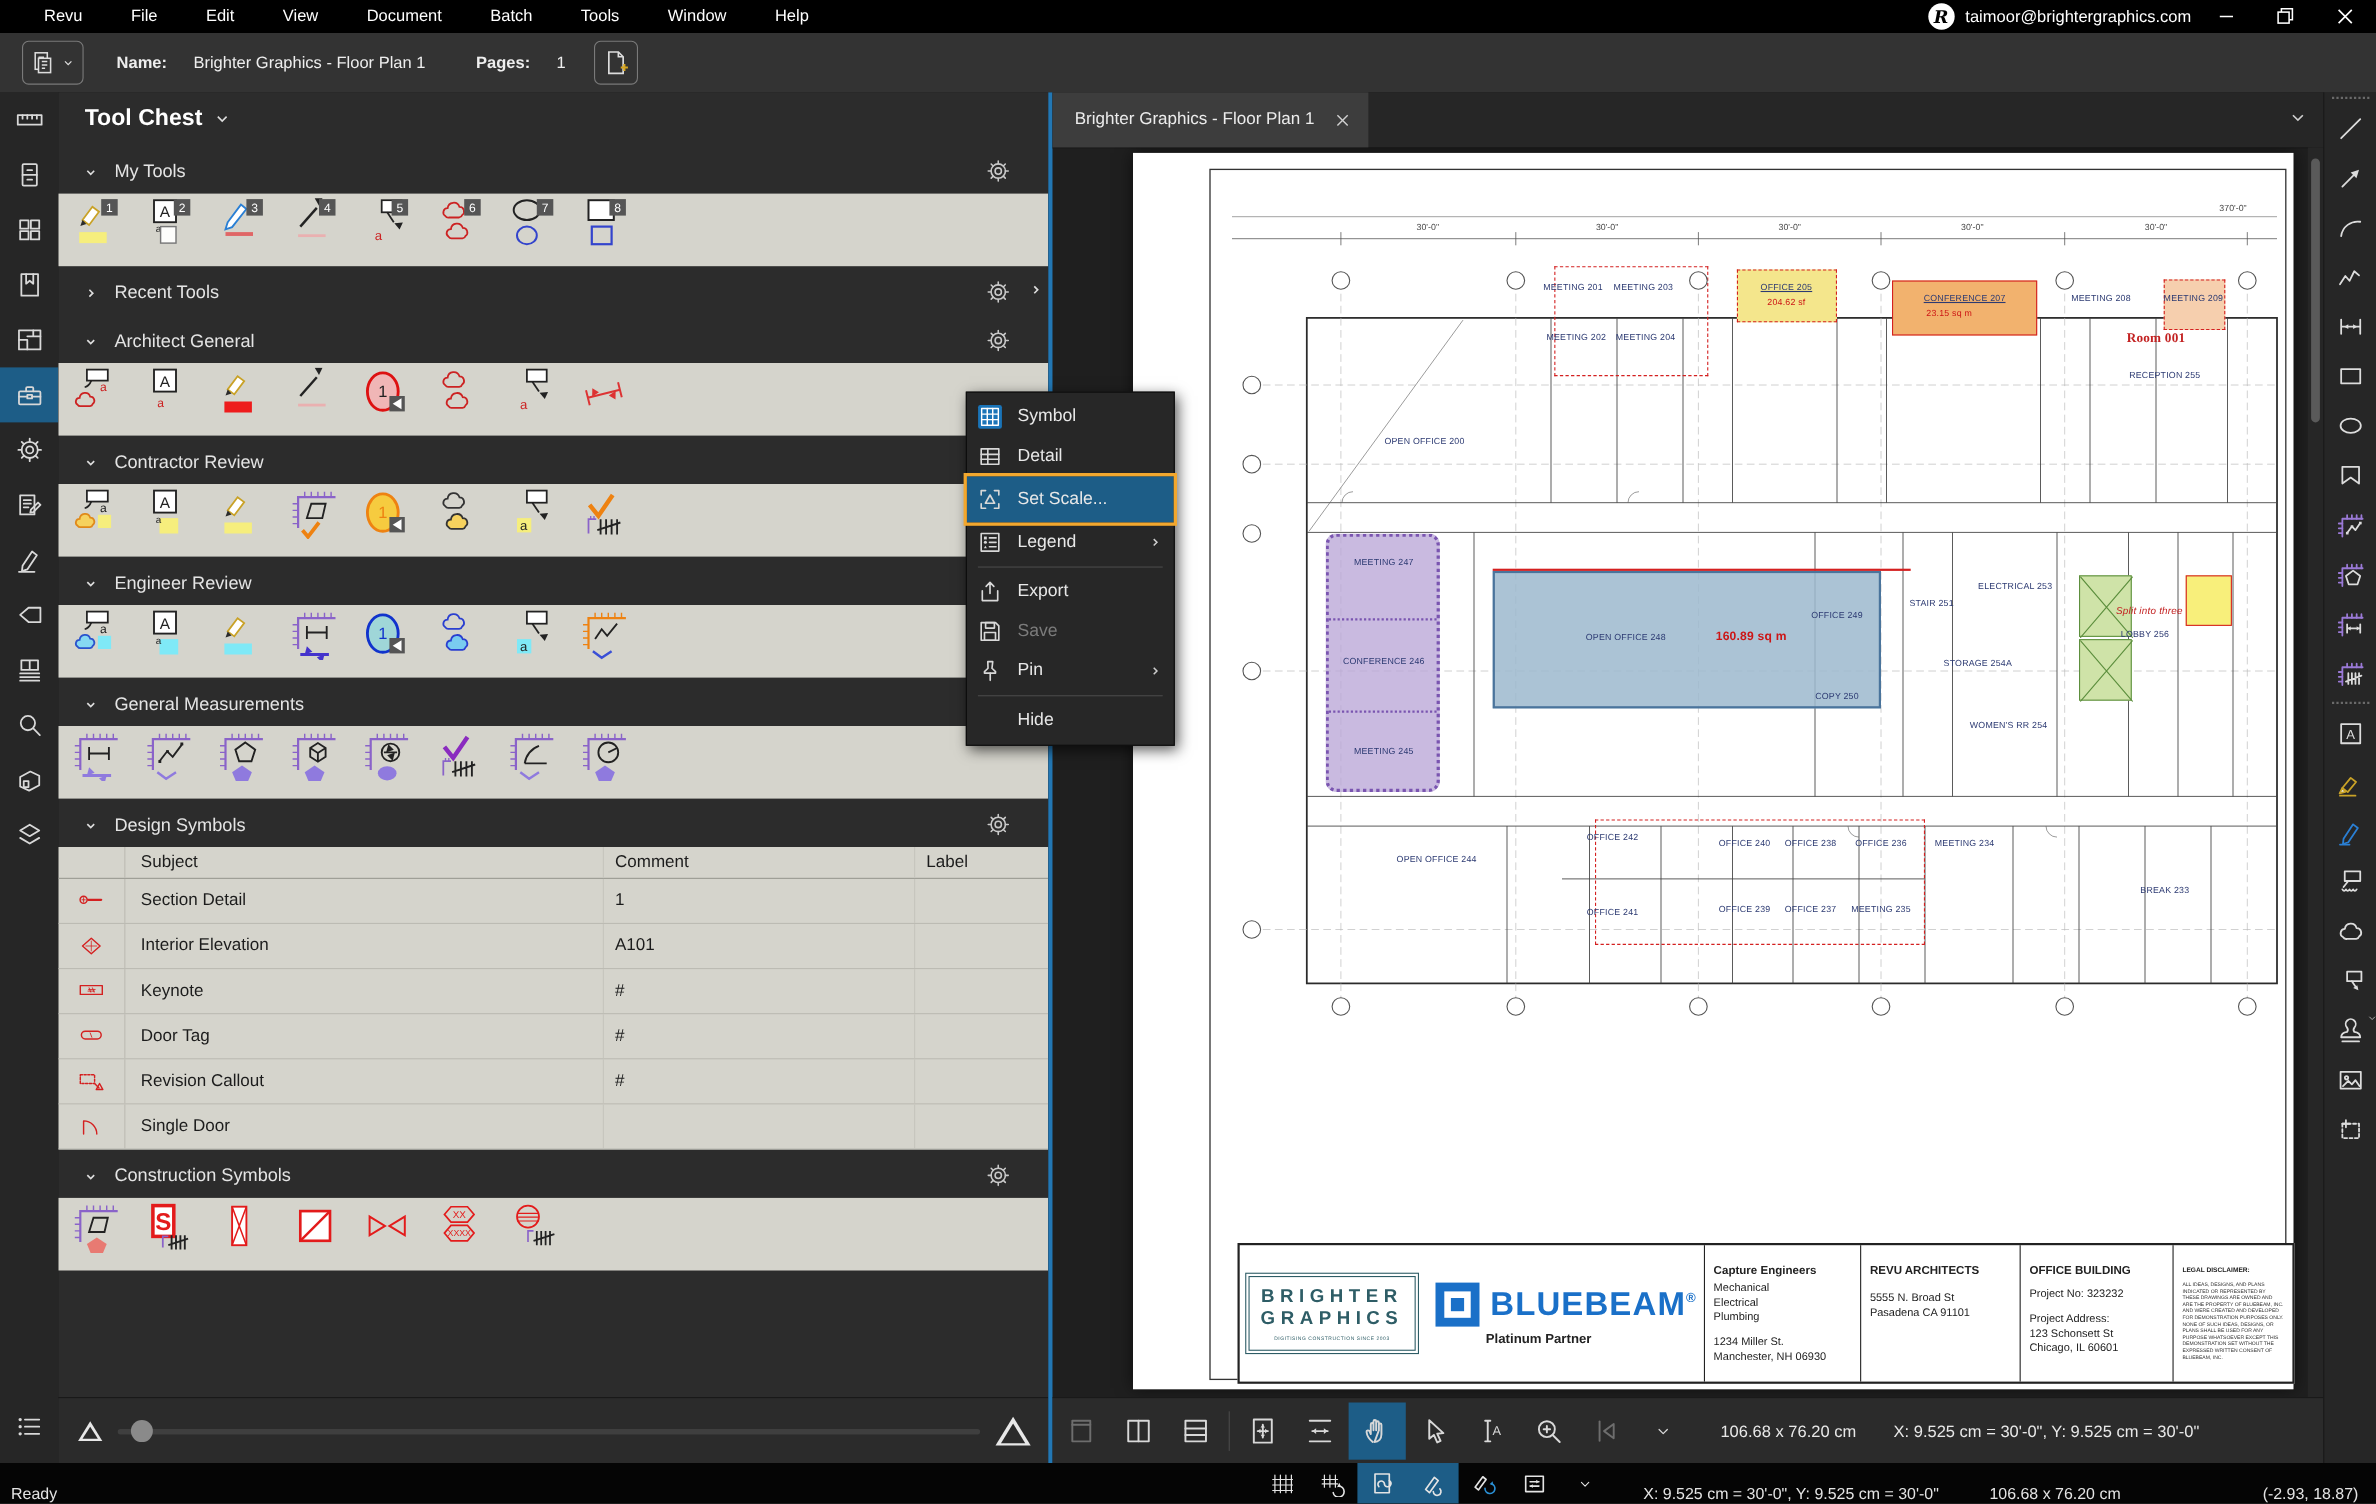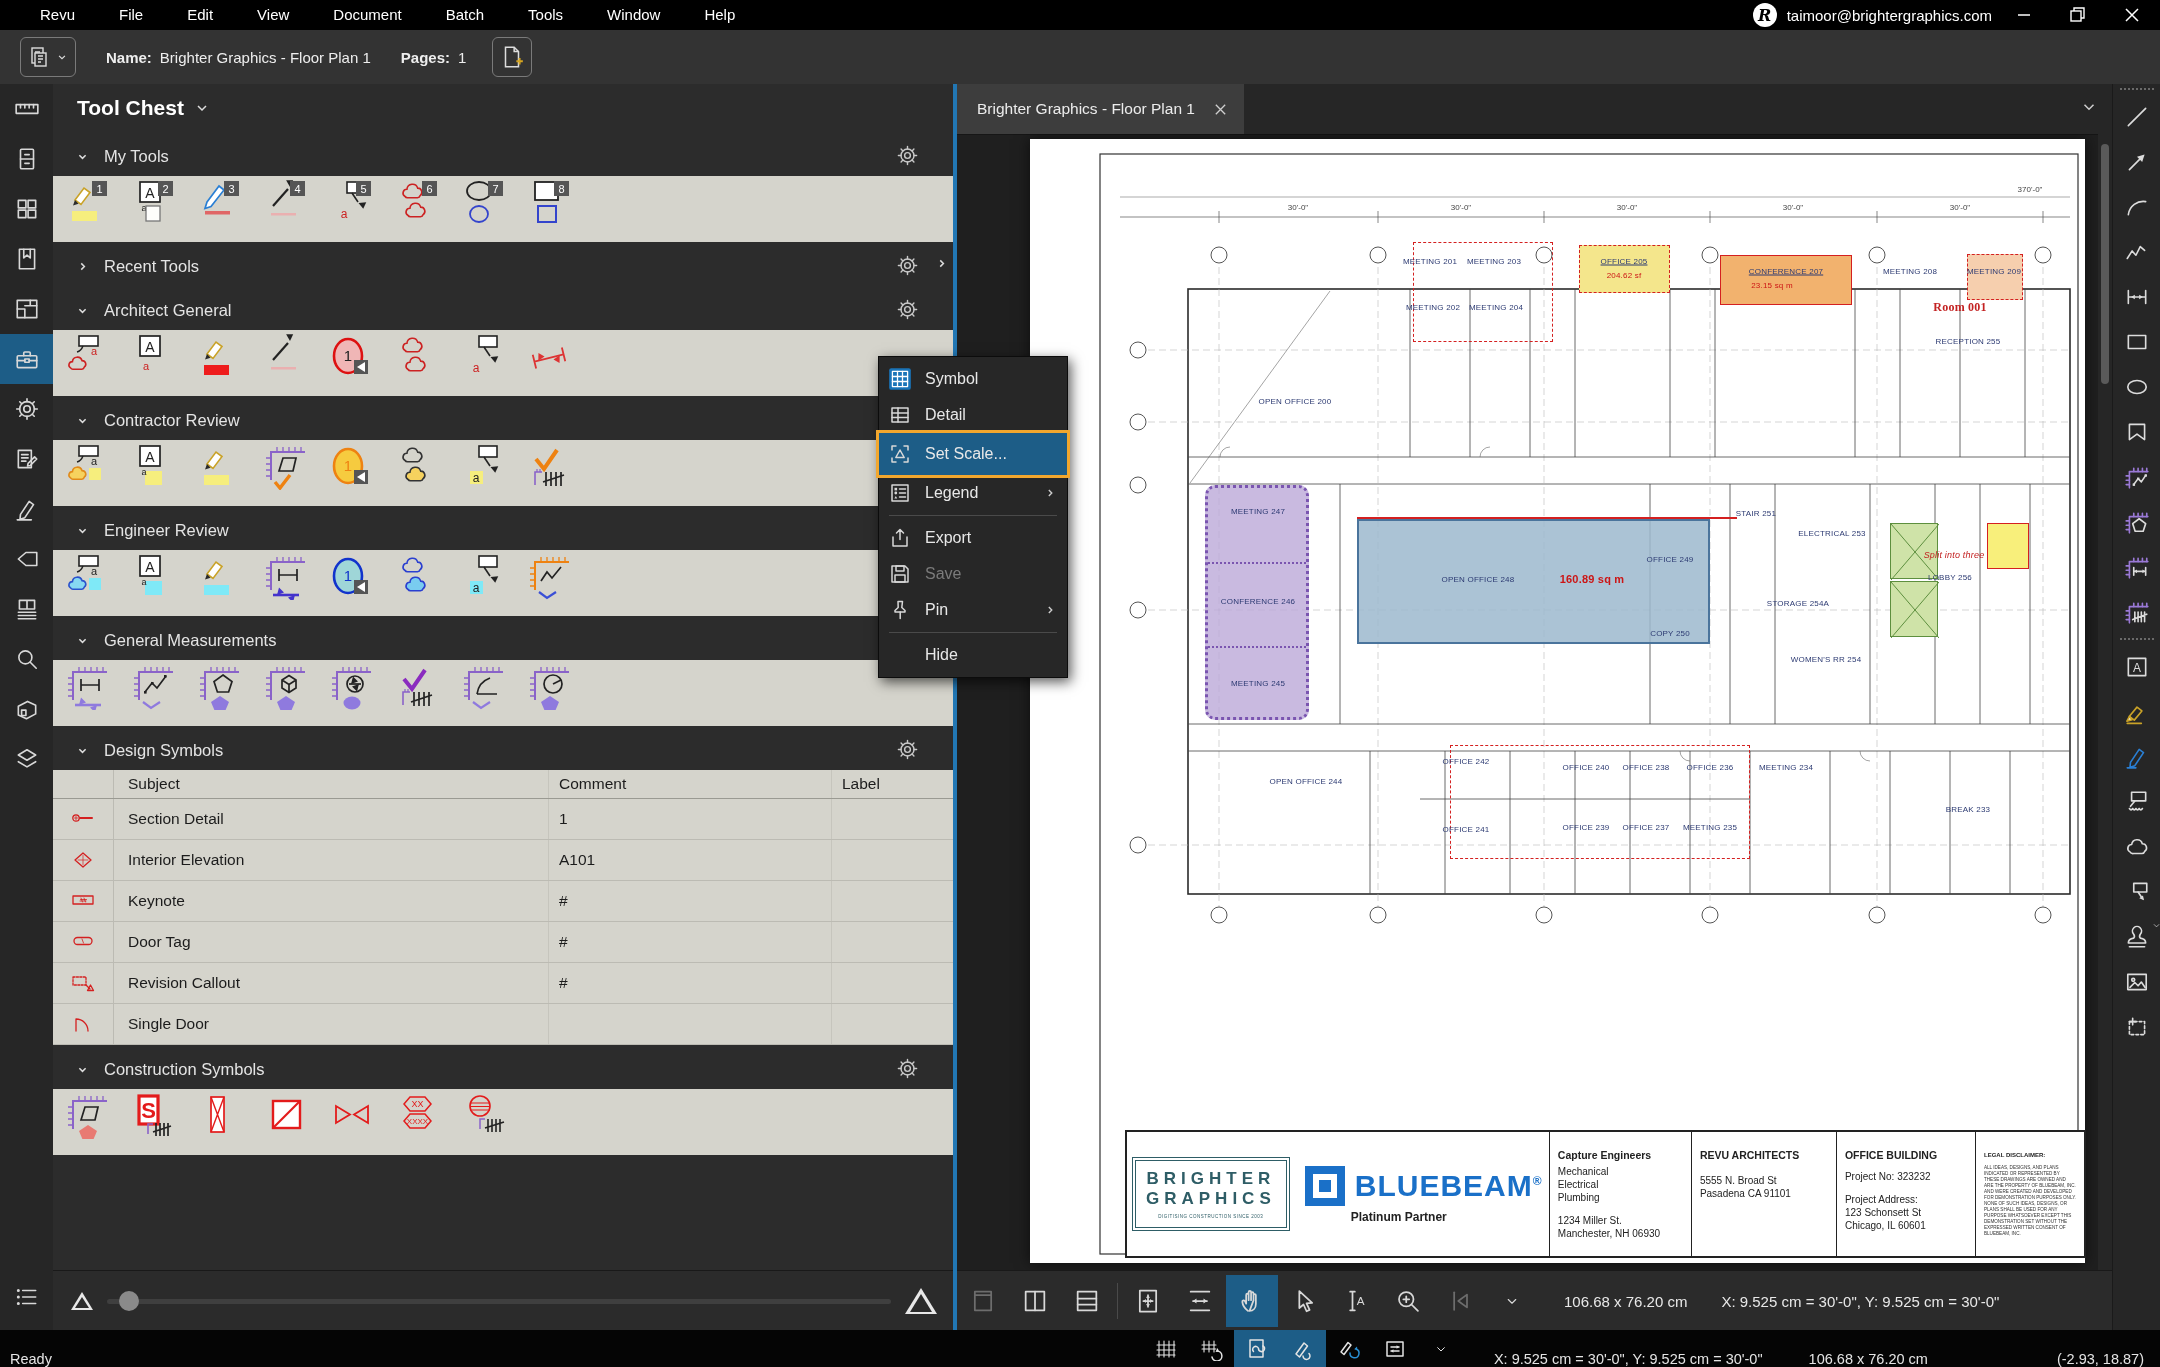--- a/index.html
+++ b/index.html
@@ -10,21 +10,21 @@
   #titlebar{left:0;top:0;width:2160px;height:30px;background:#000;display:flex;align-items:center;color:#fff;}
   #menus{display:flex;gap:0;padding-left:18px;}
   .menu-item{padding:0 22px;font-size:15px;line-height:30px;cursor:default;}
   #tb-right{margin-left:auto;display:flex;align-items:center;gap:10px;padding-right:6px;}
   #revu-logo{width:24px;height:24px;border-radius:50%;background:#fff;color:#000;display:flex;align-items:center;justify-content:center;font-family:"DejaVu Serif",serif;font-style:italic;font-weight:bold;font-size:16px;}
   #user-email{font-size:15px;}
   .winbtn{width:44px;height:30px;display:flex;align-items:center;justify-content:center;color:#fff;}
   
   #subbar{left:0;top:30px;width:2160px;height:54px;background:#333;display:flex;align-items:center;color:#eee;}
   .iconbox{border:1px solid #7a7a7a;border-radius:6px;height:38px;display:flex;align-items:center;padding:0 6px;gap:4px;margin-left:20px;color:#ddd;}
-  #doc-name-row{display:flex;align-items:flex-end;gap:8px;margin-left:30px;font-size:15px;}
+  #doc-name-row{display:flex;align-items:flex-end;gap:24px;margin-left:30px;font-size:15px;}
   .bold{font-weight:bold;}
   
   #leftrail{left:0;top:84px;width:53px;height:1246px;background:#262626;border-right:1px solid #1a1a1a;}
   .rail-item{width:53px;height:50px;display:flex;align-items:center;justify-content:center;color:#d8d8d8;}
   .rail-item.active{background:#1d5d87;}
   
   #panel{left:53px;top:84px;width:900px;height:1186px;background:#2c2c2c;overflow:hidden;display:flex;flex-direction:column;}
   #tc-header{height:48px;display:flex;align-items:center;color:#fff;padding-left:24px;gap:10px;}
   #tc-title{font-size:21px;font-weight:bold;}
   .sec-hdr{height:40px;display:flex;align-items:center;color:#e4e4e4;font-size:16.5px;gap:14px;padding-left:22px;position:relative;margin-top:4px;}
@@ -1066,21 +1066,21 @@
             <div class="room" style="left: 964px; top: 132px;">MEETING  209</div>
             <div class="room room001" style="left: 930px; top: 168px;">Room 001</div>
             <div class="room" style="left: 938px; top: 202px;">RECEPTION  255</div>
             <div class="room" style="left: 228px; top: 372px;">MEETING  247</div>
             <div class="room" style="left: 228px; top: 462px;">CONFERENCE  246</div>
             <div class="room" style="left: 228px; top: 544px;">MEETING  245</div>
             <div class="room" style="left: 448px; top: 440px;">OPEN OFFICE  248</div>
             <div class="room redbold" style="left: 562px; top: 440px;">160.89 sq m</div>
             <div class="room" style="left: 640px; top: 420px;">OFFICE  249</div>
             <div class="room" style="left: 640px; top: 494px;">COPY  250</div>
-            <div class="room" style="left: 726px; top: 374px;">STAIR  251</div>
+            <div class="room" style="left: 726px; top: 409px;">STAIR  251</div>
             <div class="room" style="left: 802px; top: 394px;">ELECTRICAL  253</div>
             <div class="room" style="left: 768px; top: 464px;">STORAGE  254A</div>
             <div class="room" style="left: 796px; top: 520px;">WOMEN'S RR  254</div>
             <div class="room redscript" style="left: 924px; top: 416px;">Split into three</div>
             <div class="room" style="left: 920px; top: 438px;">LOBBY  256</div>
             <div class="room" style="left: 276px; top: 642px;">OPEN OFFICE  244</div>
             <div class="room" style="left: 436px; top: 622px;">OFFICE  242</div>
             <div class="room" style="left: 556px; top: 628px;">OFFICE  240</div>
             <div class="room" style="left: 616px; top: 628px;">OFFICE  238</div>
             <div class="room" style="left: 680px; top: 628px;">OFFICE  236</div>

